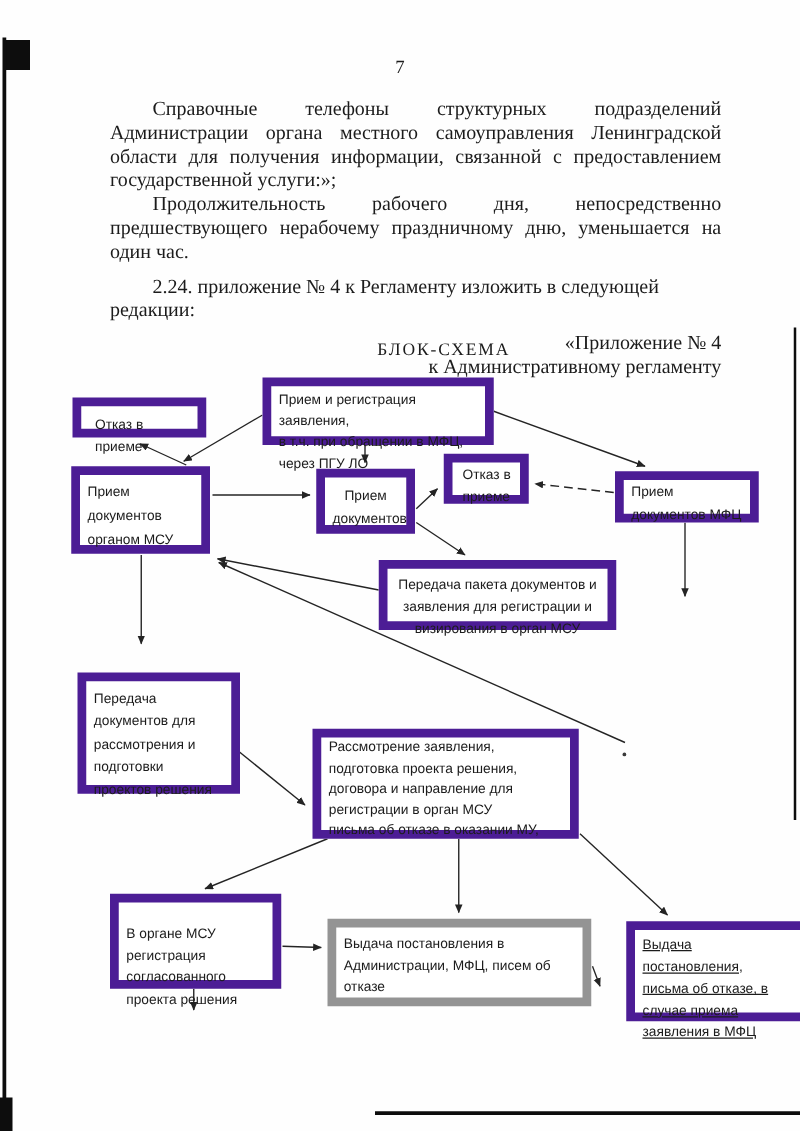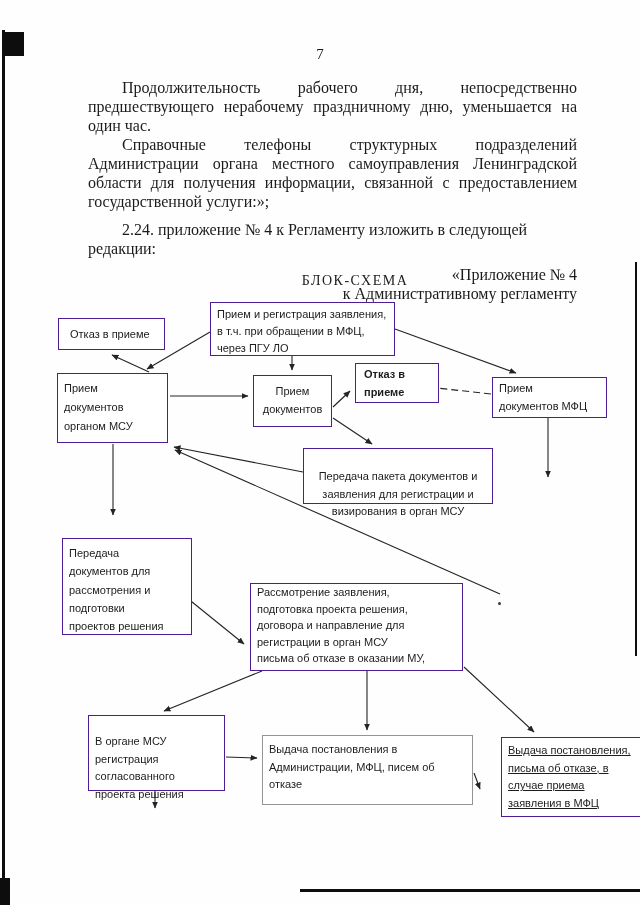--- a/index.html
+++ b/index.html
@@ -16,21 +16,21 @@
   .textblock{position:absolute;top:78px;left:88px;width:489px;font-size:16px;line-height:19px;}
   .para{margin:0;text-align:justify;text-indent:34px;}
   .para.p3{margin-top:9px;text-align:left;}
   .annex{margin-top:7px;text-align:right;line-height:19px;}
   
   .fc-title{position:absolute;top:273px;left:0;width:710px;text-align:center;
     font-size:14px;letter-spacing:1.5px;}
   .edges{position:absolute;top:0;left:0;width:640px;height:905px;}
   .edges line{stroke:#242424;stroke-width:1.1;}
   .box{
-    position:absolute;box-sizing:border-box;border:1px solid #4c1d95;background:#fff;
+    position:absolute;box-sizing:border-box;border:7px solid #4c1d95;background:#fff;
     font-family:"Liberation Sans",sans-serif;font-size:11px;line-height:1.6;
     color:#1c1c1c;padding:4px 6px;white-space:pre-line;
   }
   .center{text-align:center;}
   .b-gray{border-color:#949494;}
 </style>
 </head>
 <body>
 
 <div class="page">
@@ -38,22 +38,22 @@
   <div class="artifact" style="left:3px;top:32px;width:21px;height:24px;"></div>
   <div class="artifact" style="left:2px;top:30px;width:3px;height:862px;"></div>
   <div class="artifact" style="left:0;top:878px;width:10px;height:27px;"></div>
   <div class="artifact" style="left:300px;top:889px;width:340px;height:3px;"></div>
   <div class="artifact" style="left:635px;top:262px;width:2px;height:394px;"></div>
   <div class="dot" style="left:498px;top:602px;"></div>
 
   <div class="pageno">7</div>
 
   <div class="textblock">
+    <p class="para">Справочные телефоны структурных подразделений Администрации органа местного самоуправления Ленинградской области для получения информации, связанной с предоставлением государственной услуги:»;</p>
     <p class="para">Продолжительность рабочего дня, непосредственно предшествующего нерабочему праздничному дню, уменьшается на один час.</p>
-    <p class="para">Справочные телефоны структурных подразделений Администрации органа местного самоуправления Ленинградской области для получения информации, связанной с предоставлением государственной услуги:»;</p>
     <p class="para p3">2.24. приложение № 4 к Регламенту изложить в следующей редакции:</p>
     <div class="annex">
       <div>«Приложение № 4</div>
       <div>к Административному регламенту</div>
     </div>
   </div>
 
   <div class="fc-title">БЛОК-СХЕМА</div>
 
   <svg class="edges" viewBox="0 0 640 905">
@@ -85,25 +85,25 @@
 
   <div class="box" style="left:210px;top:302px;width:185px;height:54px;padding-top:3px;line-height:1.55;">Прием и регистрация заявления,
 в т.ч. при обращении в МФЦ,
 через ПГУ ЛО</div>
   <div class="box" style="left:58px;top:318px;width:107px;height:32px;padding:7px 6px 0 11px;">Отказ в приеме</div>
   <div class="box" style="left:57px;top:373px;width:111px;height:70px;padding-top:5px;line-height:1.72;">Прием
 документов
 органом  МСУ</div>
   <div class="box center" style="left:253px;top:375px;width:79px;height:52px;padding-top:7px;">Прием
 документов</div>
-  <div class="box" style="left:355px;top:363px;width:84px;height:40px;padding:2px 6px 0 8px;font-weight:bold;">Отказ в
+  <div class="box" style="left:355px;top:363px;width:68px;height:40px;padding:2px 6px 0 8px;">Отказ в
 приеме</div>
   <div class="box" style="left:492px;top:377px;width:115px;height:41px;padding-top:2px;">Прием
 документов МФЦ</div>
-  <div class="box center" style="left:303px;top:448px;width:190px;height:56px;padding-top:19px;">Передача пакета документов и
+  <div class="box center" style="left:303px;top:448px;width:190px;height:56px;padding-top:5px;">Передача пакета документов и
 заявления для регистрации и
 визирования в орган МСУ</div>
   <div class="box" style="left:62px;top:538px;width:130px;height:97px;padding-top:5px;line-height:1.66;">Передача
 документов для
 рассмотрения и
 подготовки
 проектов решения</div>
   <div class="box" style="left:250px;top:583px;width:213px;height:88px;padding-top:0;line-height:1.5;">Рассмотрение заявления,
 подготовка проекта решения,
 договора  и направление для

